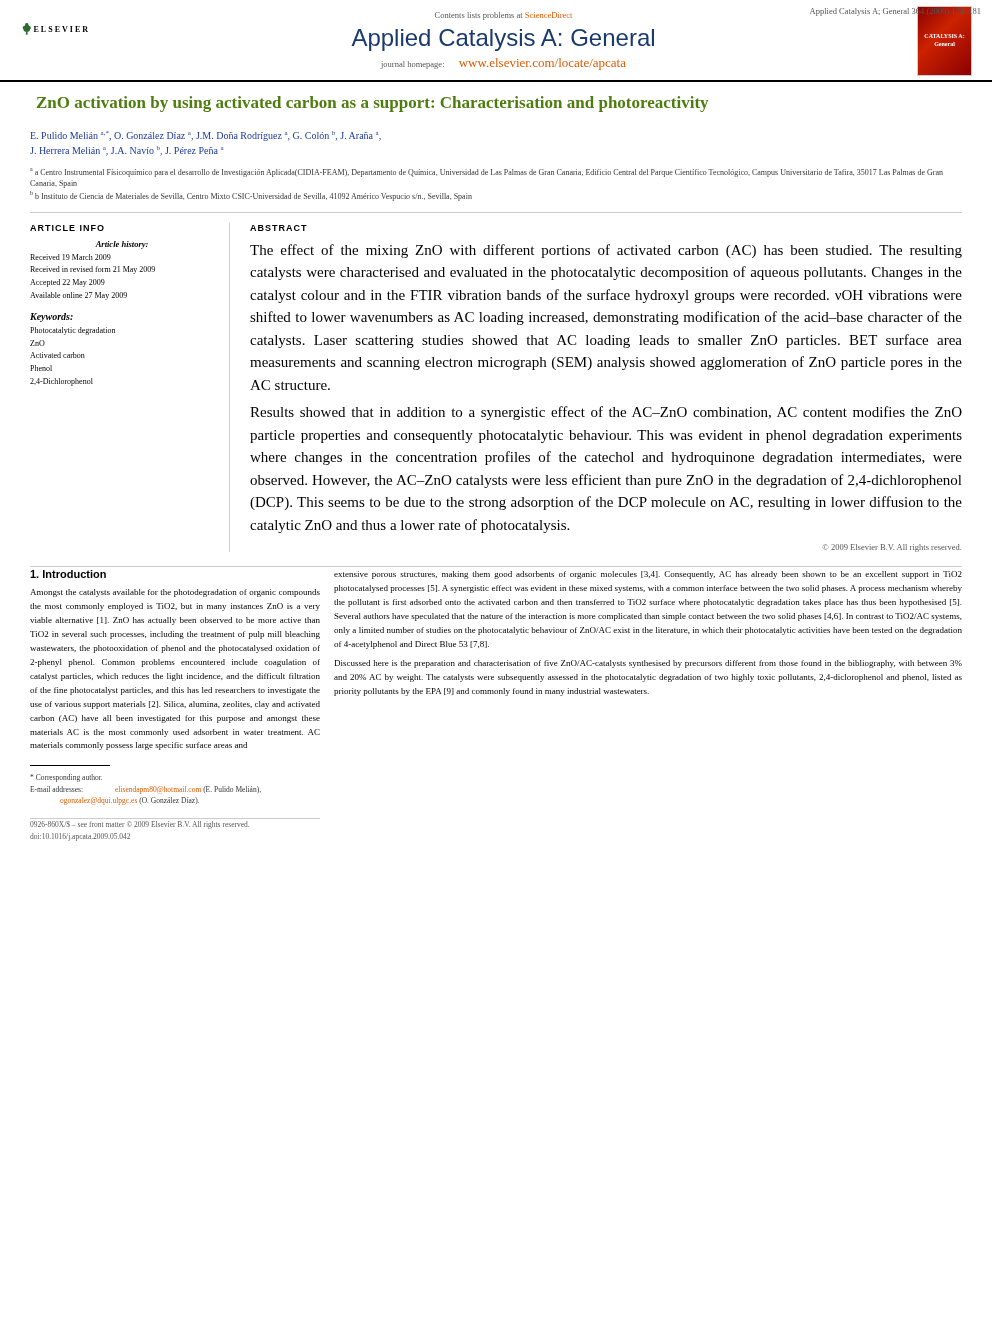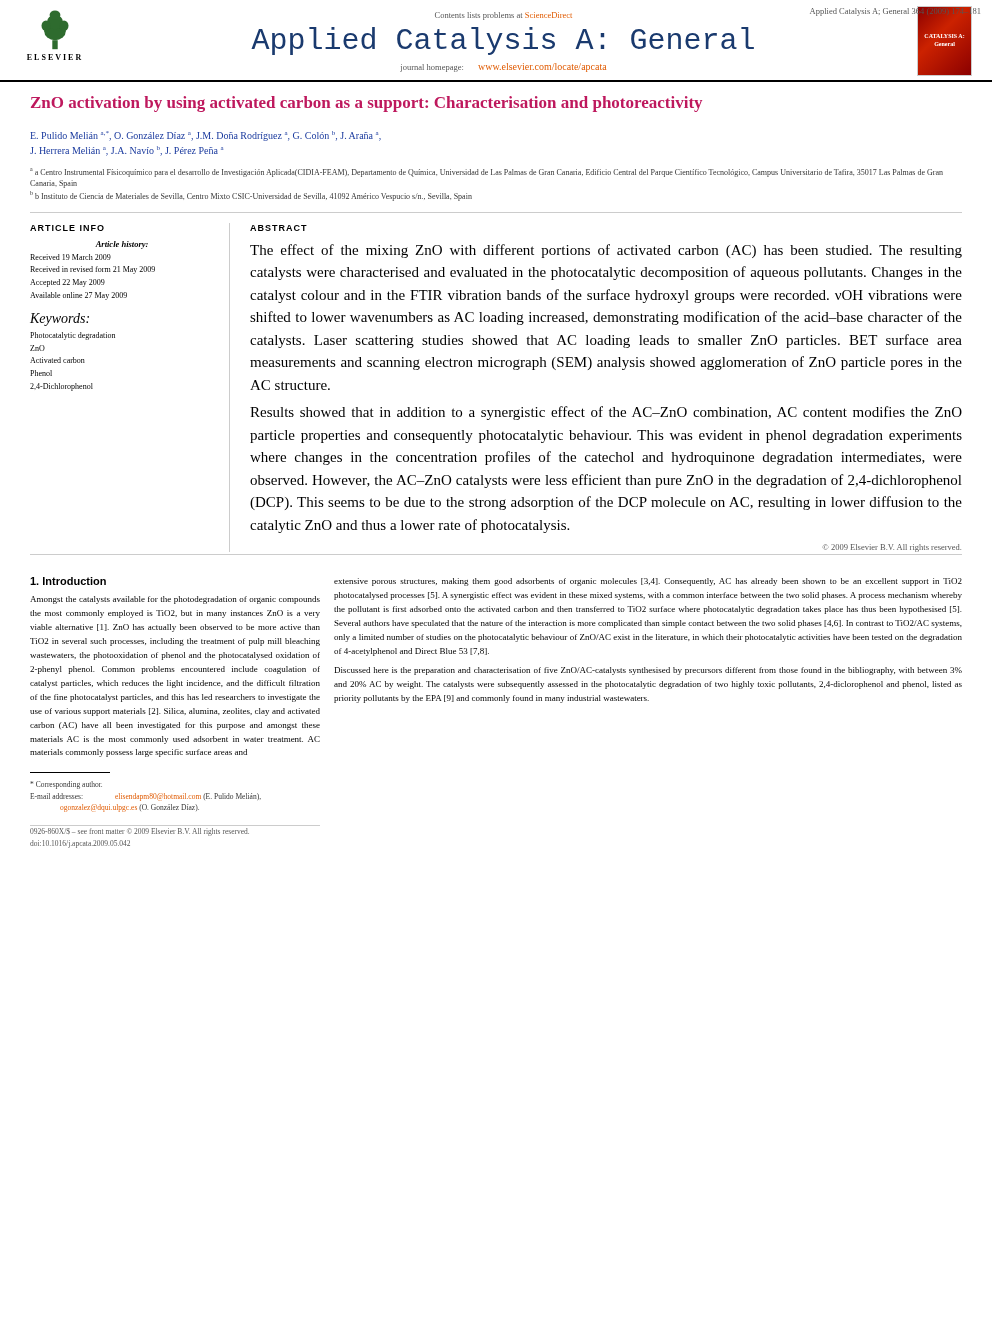--- a/index.html
+++ b/index.html
@@ -20,21 +20,21 @@
       align-items: flex-start;
       position: relative;
     }
     .elsevier-logo {
       width: 70px;
       flex-shrink: 0;
       margin-right: 10px;
     }
     .elsevier-logo-inner {
       display: flex;
-      flex-direction: column;
+      flex-direction: row;
       align-items: center;
     }
     .elsevier-tree {
       width: 50px;
       height: 45px;
     }
     .elsevier-text {
       font-size: 8px;
       font-weight: bold;
       letter-spacing: 2px;
@@ -49,33 +49,33 @@
     .sciencedirect-line {
       font-size: 8.5px;
       color: #555;
       margin-bottom: 2px;
     }
     .sciencedirect-link {
       color: #e05a00;
       font-size: 8.5px;
     }
     .journal-title-main {
-      font-size: 30px;
+      font-size: 24px;
       font-weight: normal;
       color: #1a3a6e;
-      font-family: Liberation Mono, monospace;
+      font-family: Liberation Sans, sans-serif;
       margin: 4px 0 3px 0;
     }
     .journal-homepage {
       font-size: 8.5px;
       color: #555;
     }
     .journal-homepage-link {
       color: #e05a00;
-      font-size: 10px;
+      font-size: 13px;
       margin-left: 12px;
     }
     .journal-issue {
       font-size: 8.5px;
       color: #555;
       text-align: right;
       position: absolute;
       top: 6px;
       right: 11px;
     }
@@ -101,24 +101,25 @@
 
     
     .article-content {
       padding: 10px 30px 10px 30px;
     }
 
     
     .article-title {
       font-size: 17px;
       font-weight: bold;
-      color: #be185d;
+      color: #4d7c0f;
       line-height: 1.3;
       margin-bottom: 10px;
       padding-bottom: 4px;
+      margin-left: 6px;
     }
 
     
     .authors {
       font-size: 10px;
       color: #1a3a9e;
       margin-bottom: 6px;
       line-height: 1.5;
     }
     .author-sup {
@@ -137,23 +138,23 @@
     }
     .affil-sup {
       font-size: 6px;
       vertical-align: super;
     }
 
     
     .two-col {
       display: flex;
       gap: 20px;
-      margin-bottom: 20px;
+      margin-bottom: 1px;
       border-bottom: 1px solid #ccc;
-      padding-bottom: 2px;
+      padding-bottom: 14px;
     }
     .left-col {
       width: 200px;
       flex-shrink: 0;
       border-right: 1px solid #ccc;
       padding-right: 15px;
     }
     .right-col {
       flex: 1;
     }
@@ -174,23 +175,23 @@
       font-weight: bold;
       margin-bottom: 3px;
       text-align: center;
     }
     .history-row {
       font-size: 8px;
       line-height: 1.6;
     }
 
     .keywords-label {
-      font-size: 14px;
+      font-size: 10px;
       font-style: italic;
-      font-weight: normal;
+      font-weight: bold;
       margin-top: 8px;
       margin-bottom: 3px;
     }
     .keyword-item {
       font-size: 8px;
       line-height: 1.6;
     }
 
     .abstract-text {
       font-size: 15px;

